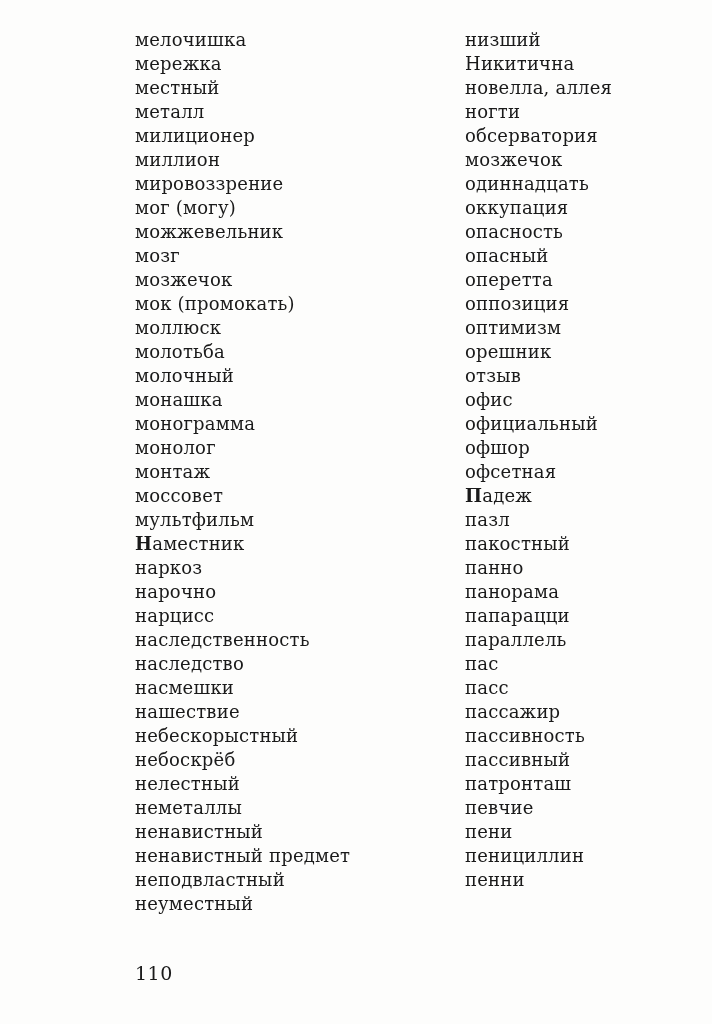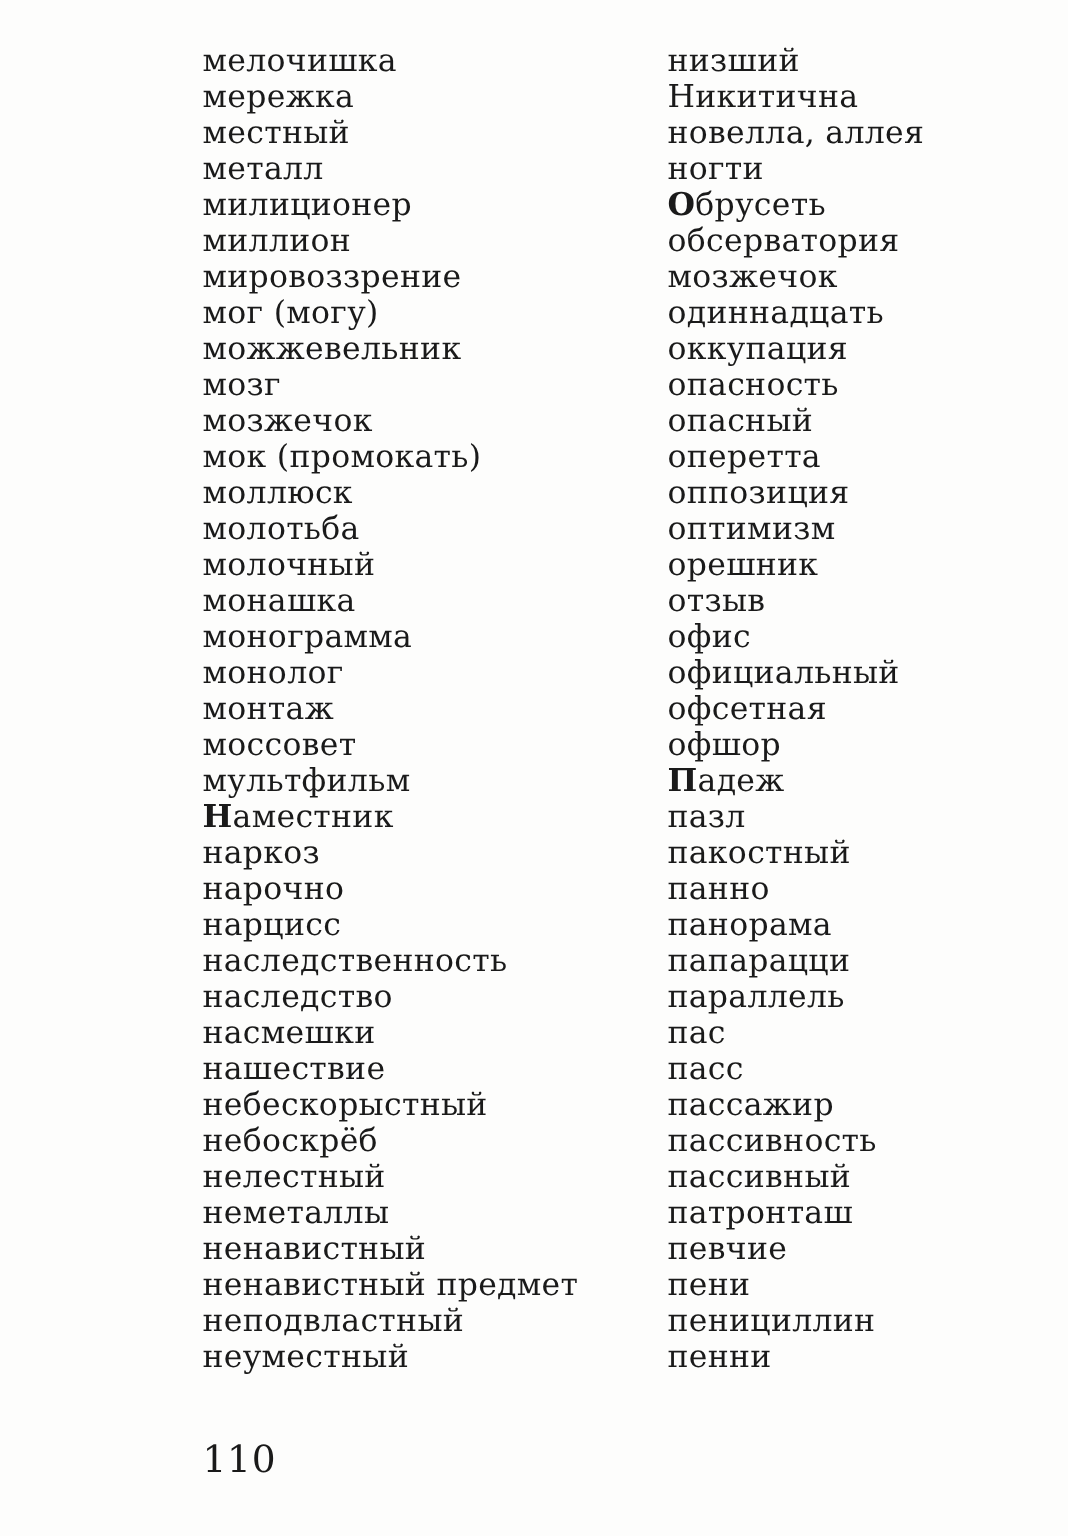--- a/index.html
+++ b/index.html
@@ -15,34 +15,34 @@
     color: #1a1a1a;
     overflow: hidden;
   }
   .page {
     position: absolute;
     inset: 0;
   }
   .col {
     position: absolute;
     top: 28px;
-    font-size: 21px;
+    font-size: 18px;
     line-height: 24px;
     white-space: nowrap;
     letter-spacing: 0.2px;
   }
   .col-left  { left: 135px; }
-  .col-right { left: 445px; }
+  .col-right { left: 465px; }
   .word { height: 24px; }
   .word b { font-weight: bold; }
   .page-number {
     position: absolute;
     left: 135px;
     top: 961px;
-    font-size: 25px;
+    font-size: 19px;
     line-height: 24px;
     letter-spacing: 0.5px;
   }
 </style>
 </head>
 <body style="background: rgb(253, 253, 252); color: rgb(26, 26, 26);">
 
 <div class="page">
   <div class="col col-left" id="col-left">
       <div class="word">мелочишка</div>
@@ -81,36 +81,35 @@
       <div class="word">ненавистный</div>
       <div class="word">ненавистный предмет</div>
       <div class="word">неподвластный</div>
       <div class="word">неуместный</div>
     </div>
   <div class="col col-right" id="col-right">
       <div class="word">низший</div>
       <div class="word">Никитична</div>
       <div class="word">новелла, аллея</div>
       <div class="word">ногти</div>
-      <div class="word"><b>О</b>брусеть</div>
       <div class="word">обсерватория</div>
       <div class="word">мозжечок</div>
       <div class="word">одиннадцать</div>
       <div class="word">оккупация</div>
       <div class="word">опасность</div>
       <div class="word">опасный</div>
       <div class="word">оперетта</div>
       <div class="word">оппозиция</div>
       <div class="word">оптимизм</div>
       <div class="word">орешник</div>
       <div class="word">отзыв</div>
       <div class="word">офис</div>
       <div class="word">официальный</div>
+      <div class="word">офшор</div>
       <div class="word">офсетная</div>
-      <div class="word">офшор</div>
       <div class="word"><b>П</b>адеж</div>
       <div class="word">пазл</div>
       <div class="word">пакостный</div>
       <div class="word">панно</div>
       <div class="word">панорама</div>
       <div class="word">папарацци</div>
       <div class="word">параллель</div>
       <div class="word">пас</div>
       <div class="word">пасс</div>
       <div class="word">пассажир</div>

